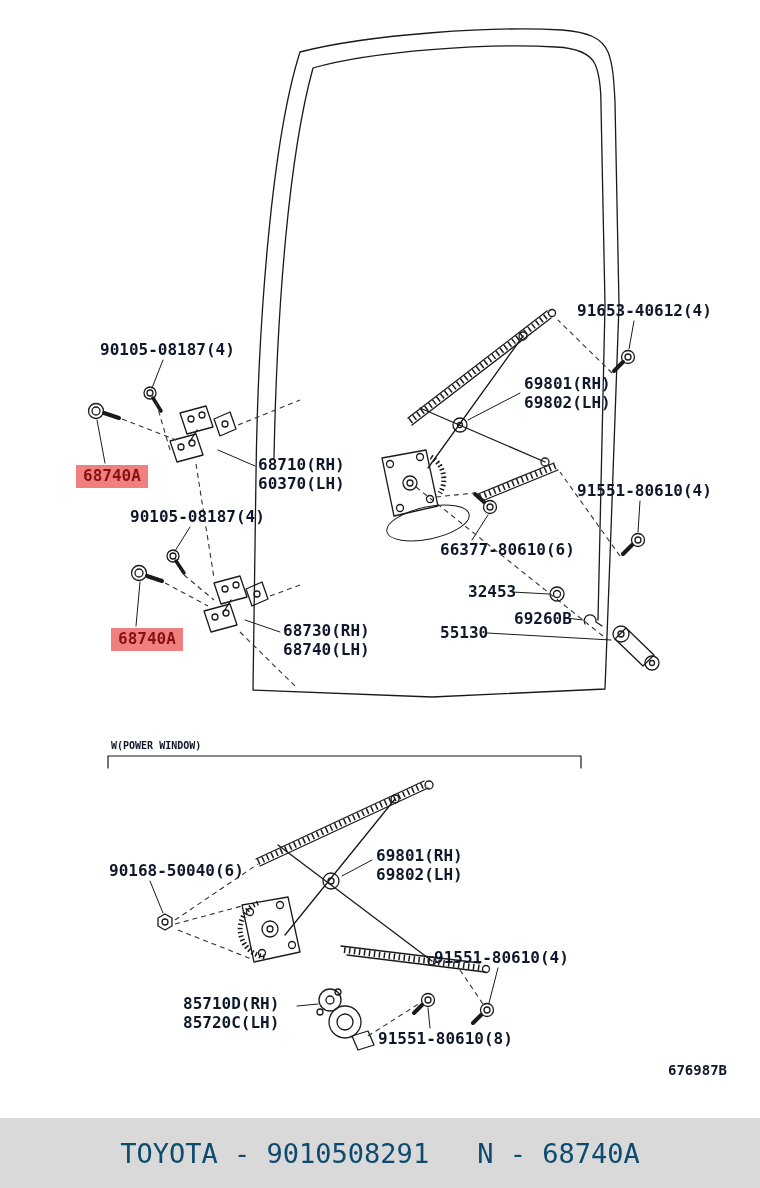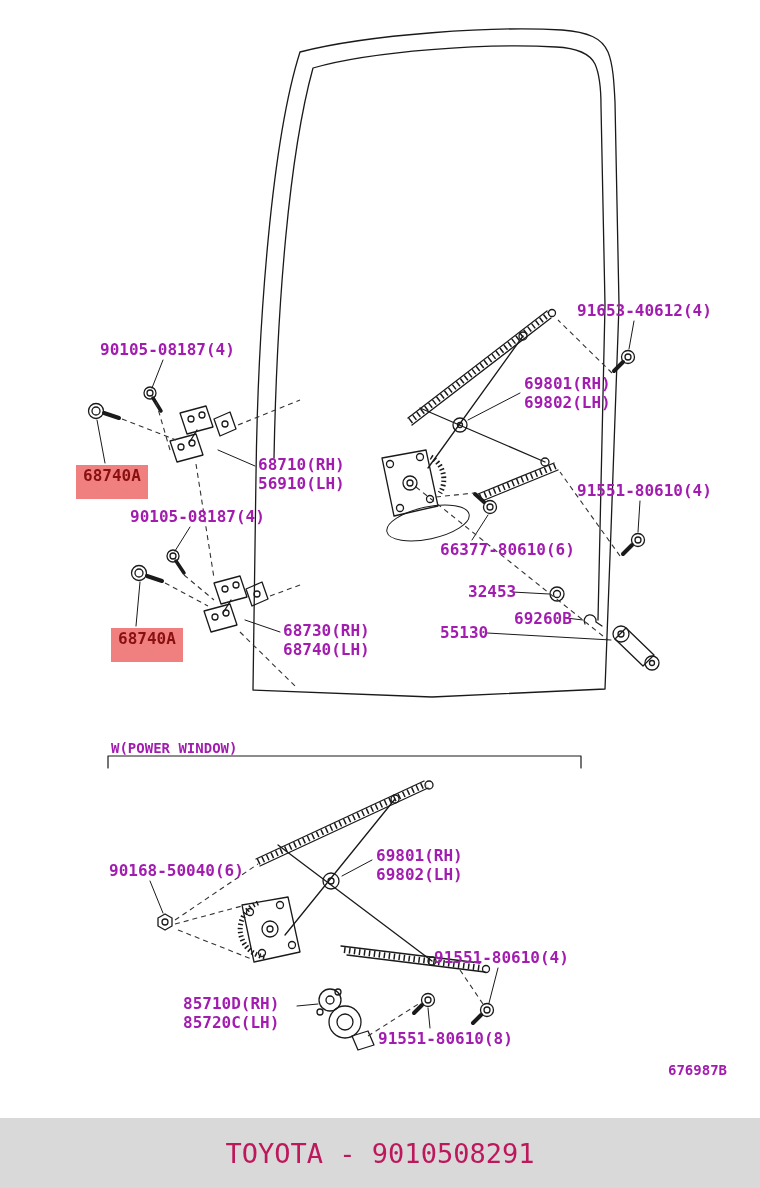--- a/index.html
+++ b/index.html
@@ -2,35 +2,35 @@
 <html style="--highlight_bg: #f08080; --highlight_text: #8a1010; --footer_bg: #d9d9d9; --line: #1a1a1a;"><head>
 <meta charset="utf-8">
 <style>
   html,body{margin:0;padding:0;background:#fff;}
   .canvas{
     position:relative;width:760px;height:1188px;background:#fff;overflow:hidden;
     font-family:"DejaVu Sans Mono","Liberation Mono",monospace;
   }
   svg.art{position:absolute;left:0;top:0;}
   .lbl{
-    position:absolute;font-size:16px;font-weight:700;color:#a21caf;
+    position:absolute;font-size:16px;font-weight:700;color:#0f172a;
     white-space:nowrap;line-height:1.15;
   }
   .hl{
     background:var(--highlight_bg,#f08080);
     color:var(--highlight_text,#8a1010);
-    padding:2px 7px 14px;
-  }
-  .sec{font-size:14px;}
+    padding:2px 7px 3px;
+  }
+  .sec{font-size:10px;}
   .code{font-size:14px;text-align:center;}
   .footer{
     position:absolute;left:0;top:1118px;width:760px;height:70px;
     background:var(--footer_bg,#d9d9d9);
     display:flex;align-items:center;justify-content:center;gap:48px;
-    font-size:27px;font-weight:400;color:#be185d;
+    font-size:27px;font-weight:400;color:#0c4a6e;
   }
 </style>
 </head>
 <body>
 
 <div class="canvas">
 
   <svg class="art" width="760" height="1118" viewBox="0 0 760 1118">
     <g fill="none" stroke="#1a1a1a" stroke-width="1.3" stroke-linecap="round" stroke-linejoin="round">
 
@@ -212,21 +212,21 @@
       <line x1="368" y1="1036" x2="420" y2="1003"></line>
       <line x1="460" y1="970" x2="483" y2="1004"></line>
     </g>
   </svg>
 
   <div class="lbl" style="left:100px;top:341px">90105-08187(4)</div>
   <div class="lbl" style="left:577px;top:302px">91653-40612(4)</div>
   <div class="lbl" style="left:524px;top:375px">69801(RH)</div>
   <div class="lbl" style="left:524px;top:394px">69802(LH)</div>
   <div class="lbl" style="left:258px;top:456px">68710(RH)</div>
-  <div class="lbl" style="left:258px;top:475px">56910(LH)</div>
+  <div class="lbl" style="left:258px;top:475px">60370(LH)</div>
   <div class="lbl hl" style="left:76px;top:465px">68740A</div>
   <div class="lbl" style="left:130px;top:508px">90105-08187(4)</div>
   <div class="lbl" style="left:577px;top:482px">91551-80610(4)</div>
   <div class="lbl" style="left:440px;top:541px">66377-80610(6)</div>
   <div class="lbl" style="left:468px;top:583px">32453</div>
   <div class="lbl" style="left:514px;top:610px">69260B</div>
   <div class="lbl" style="left:440px;top:624px">55130</div>
   <div class="lbl hl" style="left:111px;top:628px">68740A</div>
   <div class="lbl" style="left:283px;top:622px">68730(RH)</div>
   <div class="lbl" style="left:283px;top:641px">68740(LH)</div>
@@ -235,14 +235,15 @@
   <div class="lbl" style="left:376px;top:866px">69802(LH)</div>
   <div class="lbl" style="left:109px;top:862px">90168-50040(6)</div>
   <div class="lbl" style="left:434px;top:949px">91551-80610(4)</div>
   <div class="lbl" style="left:183px;top:995px">85710D(RH)</div>
   <div class="lbl" style="left:183px;top:1014px">85720C(LH)</div>
   <div class="lbl" style="left:378px;top:1030px">91551-80610(8)</div>
   <div class="lbl code" style="left:668px;top:1062px">676987B</div>
 
   <div class="footer">
     <span>TOYOTA - 9010508291</span>
+    <span>N - 68740A</span>
   </div>
 </div>
 
 </body></html>

